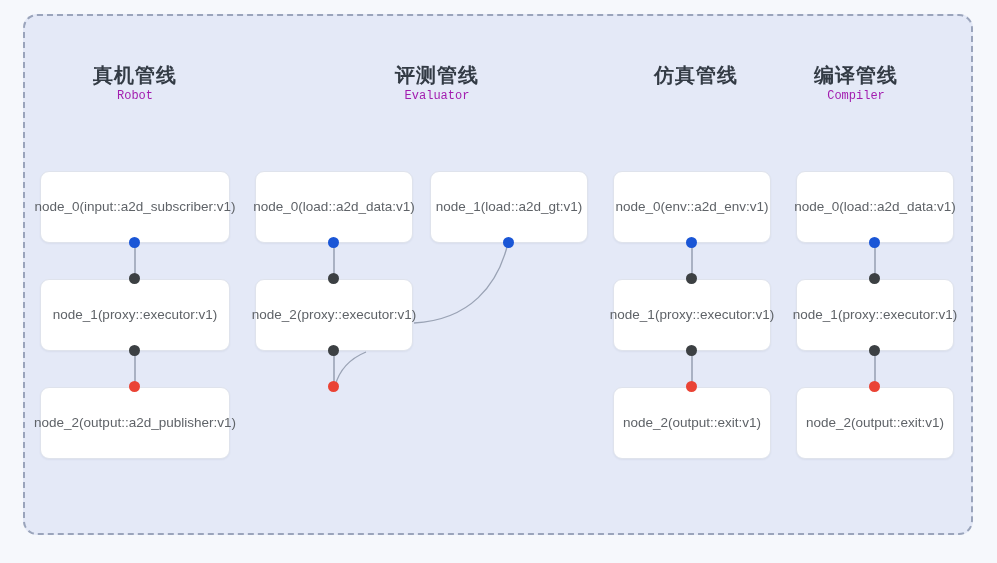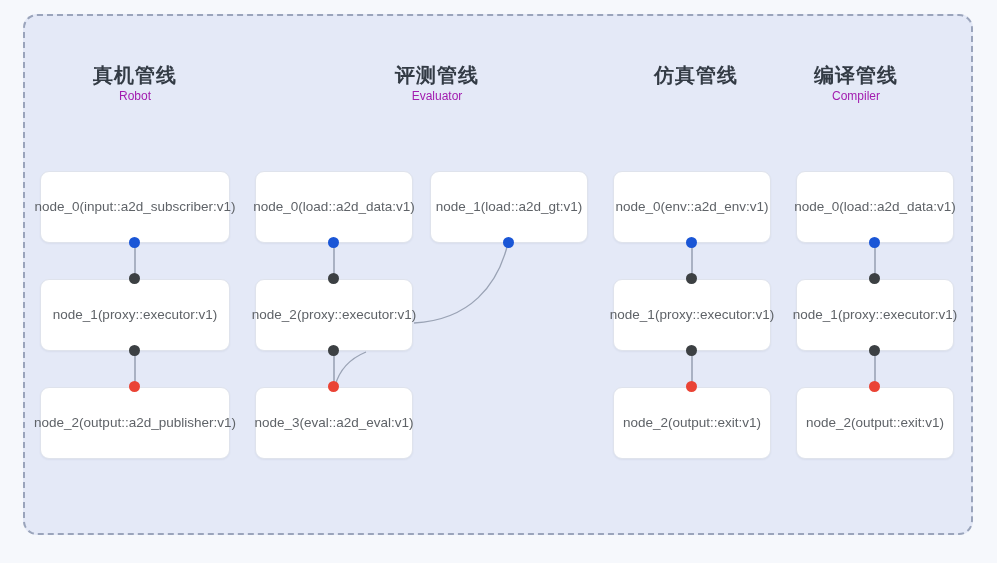--- a/index.html
+++ b/index.html
@@ -15,21 +15,21 @@
   .panel{
     position:absolute;left:23px;top:14px;
     width:950px;height:521px;
     box-sizing:border-box;
     background:#e4e9f7;
     border:2px dashed #9aa4bb;
     border-radius:14px;
   }
 
   
-  .col-head{position:absolute;text-align:center;}
+  .col-head{position:absolute;text-align:center;font-family:Liberation Mono, monospace;}
   .col-cn{
     font-size:20px;font-weight:bold;color:#333b45;
     letter-spacing:1px;white-space:nowrap;
   }
   .col-en{
     font-size:12px;color:#a21caf;white-space:nowrap;
   }
 
   
   .node{
@@ -114,24 +114,20 @@
     <div class="n-sub">(load::a2d_data:v1)</div>
   </div>
   <div class="node" style="left:430px;top:171px;width:158px;height:72px;">
     <div class="n-title">node_1</div>
     <div class="n-sub">(load::a2d_gt:v1)</div>
   </div>
   <div class="node" style="left:255px;top:279px;width:158px;height:72px;">
     <div class="n-title">node_2</div>
     <div class="n-sub">(proxy::executor:v1)</div>
   </div>
-  <div class="node" style="left:255px;top:387px;width:158px;height:72px;">
-    <div class="n-title">node_3</div>
-    <div class="n-sub">(eval::a2d_eval:v1)</div>
-  </div>
 
   <div class="node" style="left:613px;top:171px;width:158px;height:72px;">
     <div class="n-title">node_0</div>
     <div class="n-sub">(env::a2d_env:v1)</div>
   </div>
   <div class="node" style="left:613px;top:279px;width:158px;height:72px;">
     <div class="n-title">node_1</div>
     <div class="n-sub">(proxy::executor:v1)</div>
   </div>
   <div class="node" style="left:613px;top:387px;width:158px;height:72px;">

